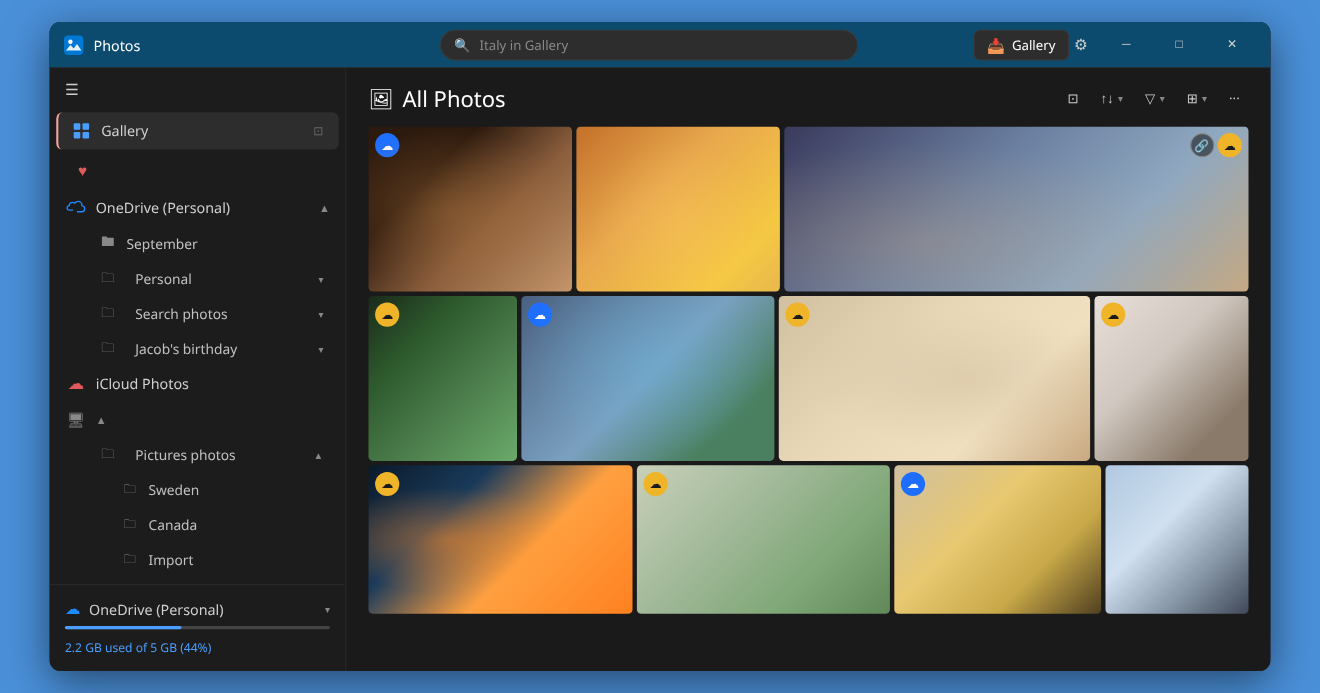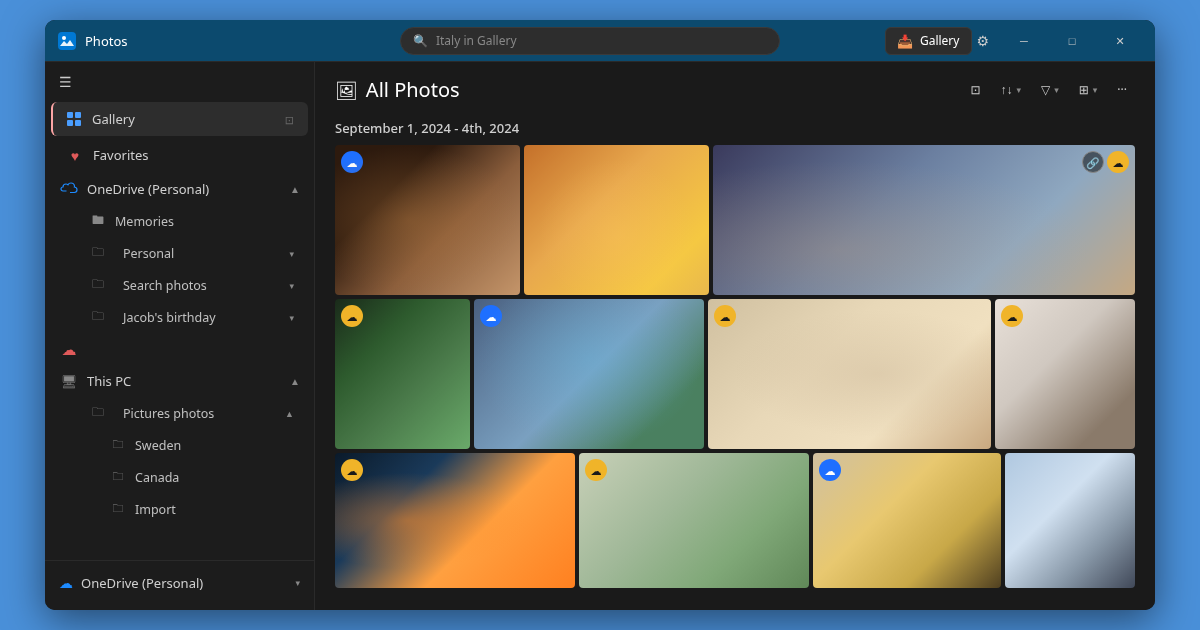--- a/index.html
+++ b/index.html
@@ -431,36 +431,35 @@
             <rect x="1" y="9" width="6" height="6" rx="1" fill="#4a9eff"></rect>
             <rect x="9" y="9" width="6" height="6" rx="1" fill="#4a9eff"></rect>
           </svg>
         </span>
         <span class="item-label">Gallery</span>
         <span class="item-end">⊡</span>
       </div>
 
       <div class="sidebar-item">
         <span class="item-icon" style="color:#e05a5a;">♥</span>
-        <span class="item-label">Favorites</span>
       </div>
 
       <div class="sidebar-section-header">
         <span class="item-icon">
           <svg width="18" height="14" viewBox="0 0 18 14" fill="none">
             <path d="M6.5 9L3 9C1.8 9 1 8.2 1 7C1 5.8 1.8 5 3 5C3 3.3 4.4 2 6 2C6.8 2 7.5 2.3 8 2.8C8.5 1.8 9.6 1 11 1C12.9 1 14.5 2.6 14.5 4.5C14.5 4.7 14.5 4.8 14.4 5C15.8 5.2 17 6.4 17 7.8C17 9.3 15.8 10.5 14.3 10.5L10 10.5" stroke="#1d8bff" stroke-width="1.2" fill="none"></path>
           </svg>
         </span>
         <span class="item-label">OneDrive (Personal)</span>
         <span class="chevron">▲</span>
       </div>
 
       <div class="sidebar-sub-item">
         <span class="item-icon" style="color:#888;font-size:12px;">🖿</span>
-        <span>Memories</span>
+        <span>September</span>
       </div>
 
       <div class="sidebar-sub-item" style="justify-content: space-between;">
         <div style="display:flex;align-items:center;gap:8px;">
           <span class="item-icon" style="color:#888;font-size:12px;">🗀</span>
           <span>Personal</span>
         </div>
         <span style="color:#888;font-size:9px;">▾</span>
       </div>
 
@@ -475,25 +474,25 @@
       <div class="sidebar-sub-item" style="justify-content: space-between;">
         <div style="display:flex;align-items:center;gap:8px;">
           <span class="item-icon" style="color:#888;font-size:12px;">🗀</span>
           <span>Jacob's birthday</span>
         </div>
         <span style="color:#888;font-size:9px;">▾</span>
       </div>
 
       <div class="sidebar-section-header">
         <span class="item-icon" style="font-size:15px;color:#e05a5a;">☁</span>
+        <span class="item-label">iCloud Photos</span>
       </div>
 
       <div class="sidebar-section-header">
         <span class="item-icon" style="font-size:13px;color:#888;">🖥</span>
-        <span class="item-label">This PC</span>
         <span class="chevron">▲</span>
       </div>
 
       <div class="sidebar-sub-item" style="justify-content: space-between;">
         <div style="display:flex;align-items:center;gap:8px;">
           <span class="item-icon" style="color:#888;font-size:12px;">🗀</span>
           <span>Pictures photos</span>
         </div>
         <span style="color:#888;font-size:9px;">▲</span>
       </div>
@@ -509,20 +508,26 @@
       <div class="sidebar-sub-item" style="padding-left: 58px;">
         <span class="item-icon" style="color:#888;font-size:11px;">🗀</span>
         <span>Import</span>
       </div>
 
       <div class="sidebar-footer">
         <div class="onedrive-footer-item">
           <span style="font-size:14px;color:#1d8bff;">☁</span>
           <span>OneDrive (Personal)</span>
           <span style="color:#888;font-size:9px;margin-left:auto;">▾</span>
+        </div>
+        <div class="storage-bar-container">
+          <div class="storage-bar-bg">
+            <div class="storage-bar-fill"></div>
+          </div>
+          <span class="storage-text">2.2 GB used of 5 GB (44%)</span>
         </div>
       </div>
     </div>
 
     <div class="content">
       <div class="content-header">
         <div class="content-title-row">
           <div class="content-title">
             <span class="content-title-icon">🖼</span>
             <span>All Photos</span>
@@ -543,21 +548,20 @@
               <span>⊞</span>
               <span class="chevron">▾</span>
             </div>
             <div class="toolbar-btn">
               <span>···</span>
             </div>
           </div>
         </div>
       </div>
 
-      <div class="date-group-header">September 1, 2024 - 4th, 2024</div>
 
       <div class="photos-grid-container">
 
         <div class="photos-row">
           <div class="photo-cell photo-1" style="width:185px;height:150px;">
             <div class="photo-badge blue">☁</div>
             <div class="photo-overlay"></div>
           </div>
           <div class="photo-cell photo-2" style="width:185px;height:150px;">
             <div class="photo-overlay"></div>

